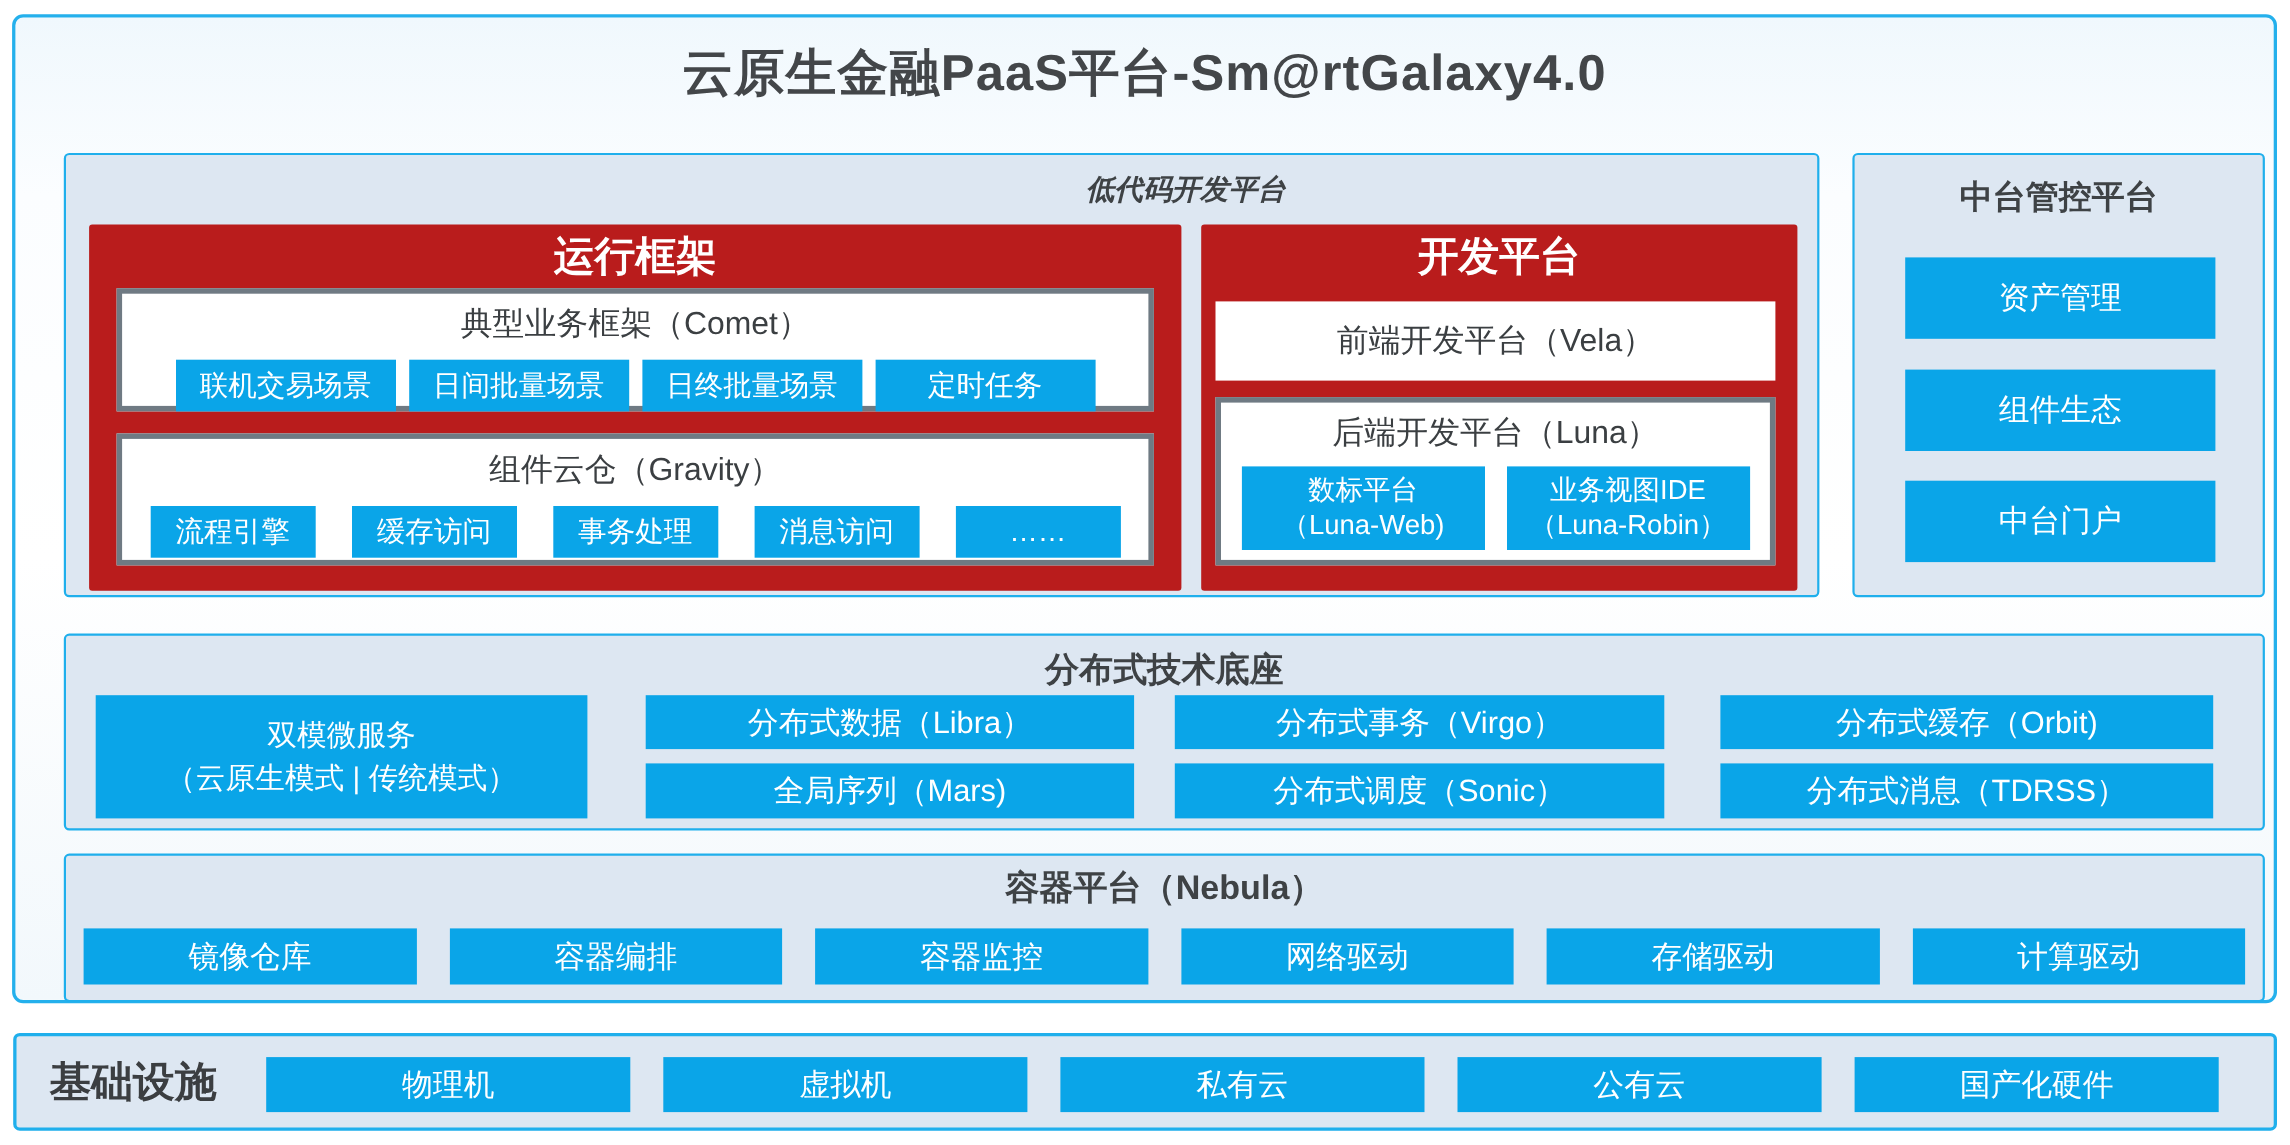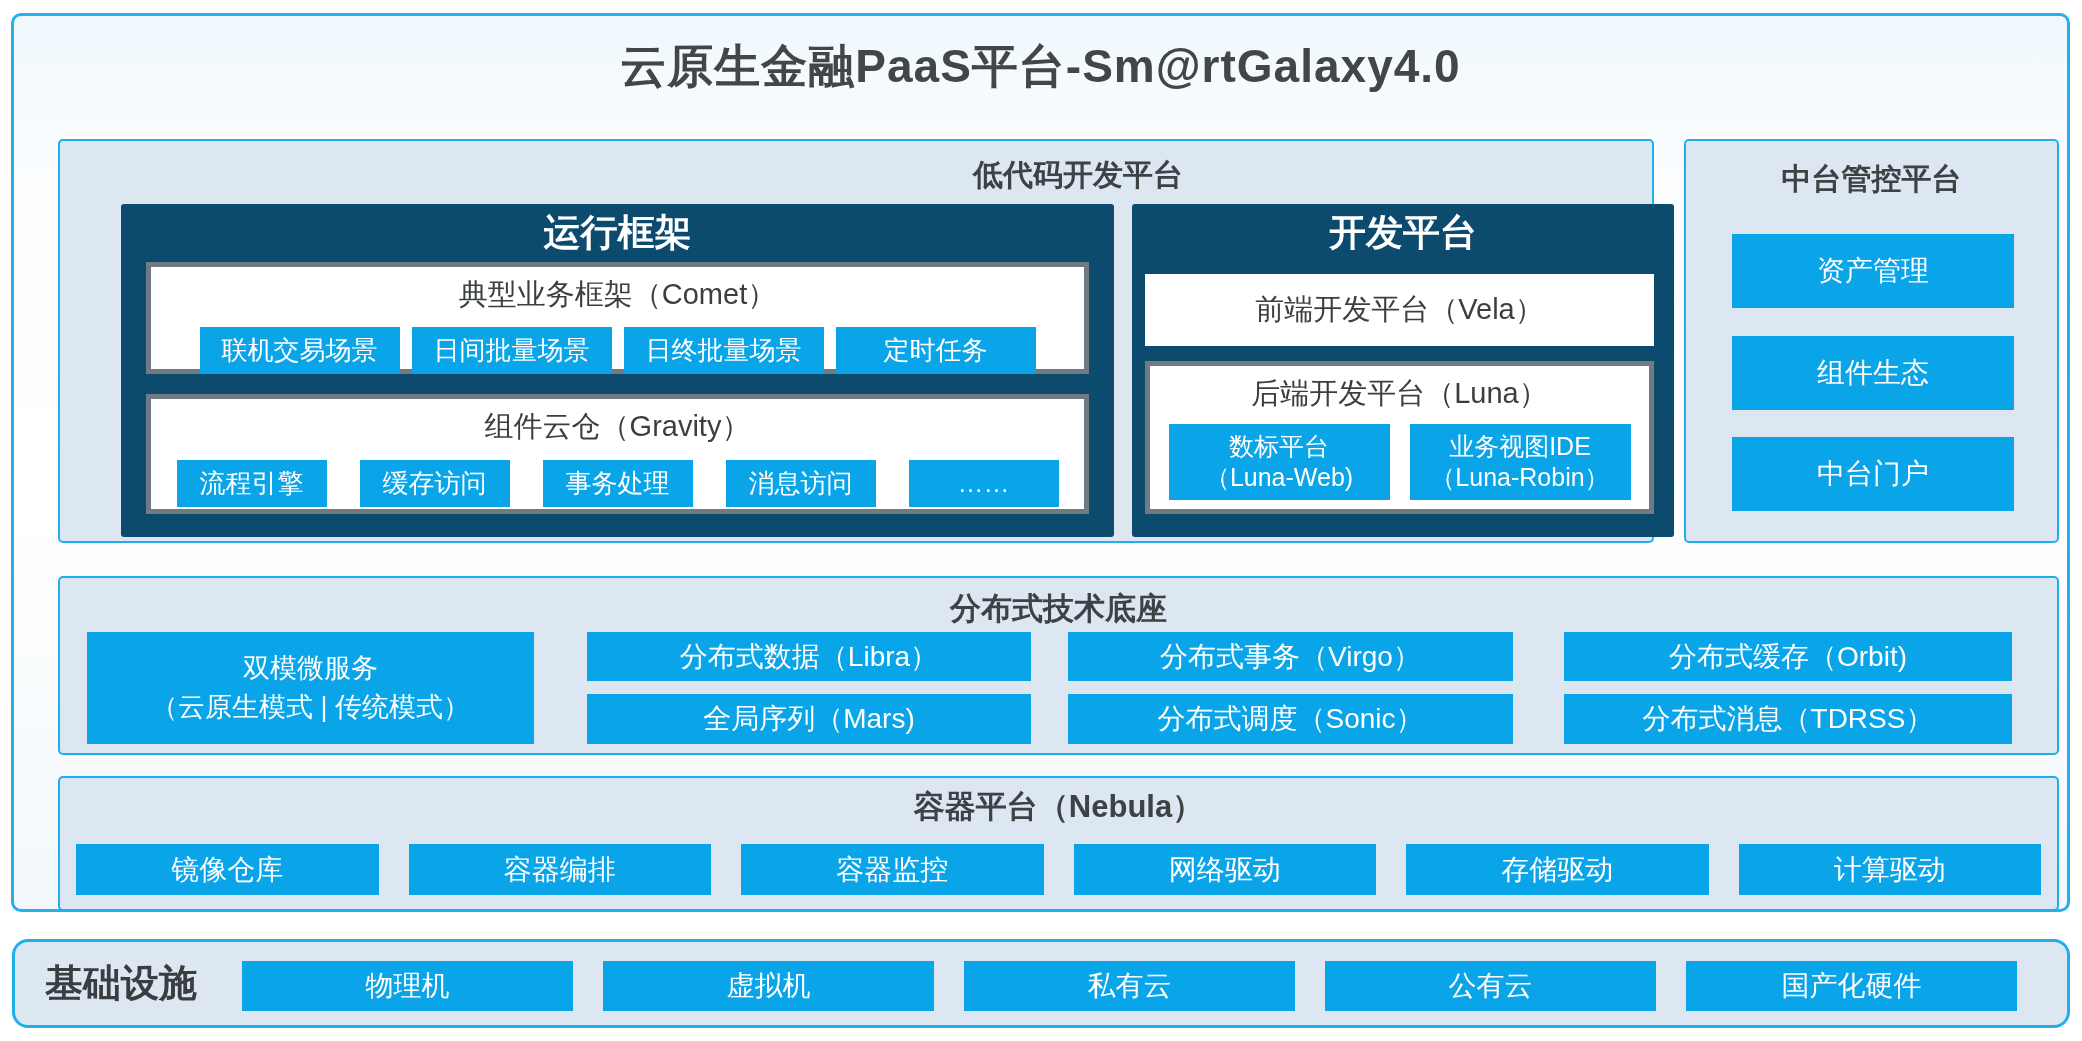--- a/index.html
+++ b/index.html
@@ -12,37 +12,37 @@
     border:3px solid #24b0ec; border-radius:10px;
     background:linear-gradient(180deg,#f0f8fd 0%,#fbfdff 18%,#ffffff 55%,#f2f8fc 100%); }
   .page-title { position:absolute; left:0; right:0; top:20px; text-align:center;
     font-size:46px; font-weight:bold; color:#434649; letter-spacing:1px; }
 
   
   .panel { position:absolute; background:#dde7f2; border:2px solid #1fafec; border-radius:5px; }
   .panel-label { position:absolute; text-align:center; font-weight:bold; color:#3e4245; }
 
   .lowcode { left:44px; top:123px; width:1596px; height:404px; }
-  .lowcode-label { top:14px; left:444px; right:0; font-size:30px; }
+  .lowcode-label { top:14px; left:444px; right:0; font-size:26px;font-style:italic; }
 
   .mid { left:1670px; top:123px; width:375px; height:404px; }
   .mid-label { top:18px; left:0; right:0; font-size:30px; }
 
   .dist { left:44px; top:560px; width:2001px; height:179px; }
   .dist-label { top:10px; left:0; right:0; font-size:31px; }
 
   .nebula { left:44px; top:760px; width:2001px; height:135px; }
   .nebula-label { top:8px; left:0; right:0; font-size:31px; }
 
-  .infra { left:12px; top:939px; width:2058px; height:89px; border-width:3px; border-radius:16px; }
+  .infra { left:12px; top:939px; width:2058px; height:89px; border-width:3px; border-radius:6px; }
   .infra-label { position:absolute; left:30px; top:0; bottom:0; display:flex; align-items:center;
     font-size:38px; font-weight:bold; color:#3b3e41; }
 
   
-  .blue-panel { position:absolute; background:#0c4a6e; border-radius:3px;margin-left:40px; }
+  .blue-panel { position:absolute; background:#b91c1c; border-radius:3px; }
   .runtime { left:21px; top:63px; width:993px; height:333px; }
   .dev { left:1032px; top:63px; width:542px; height:333px; }
   .blue-panel-title { height:58px; line-height:58px; text-align:center;
     font-size:37px; font-weight:bold; color:#ffffff; }
 
   
   .white-box { position:absolute; background:#ffffff; border:5px solid #6f7a83; }
   .white-plain { position:absolute; background:#ffffff; }
   .comet { left:25px; top:58px; width:943px; height:112px; }
   .gravity { left:25px; top:190px; width:943px; height:120px; }

